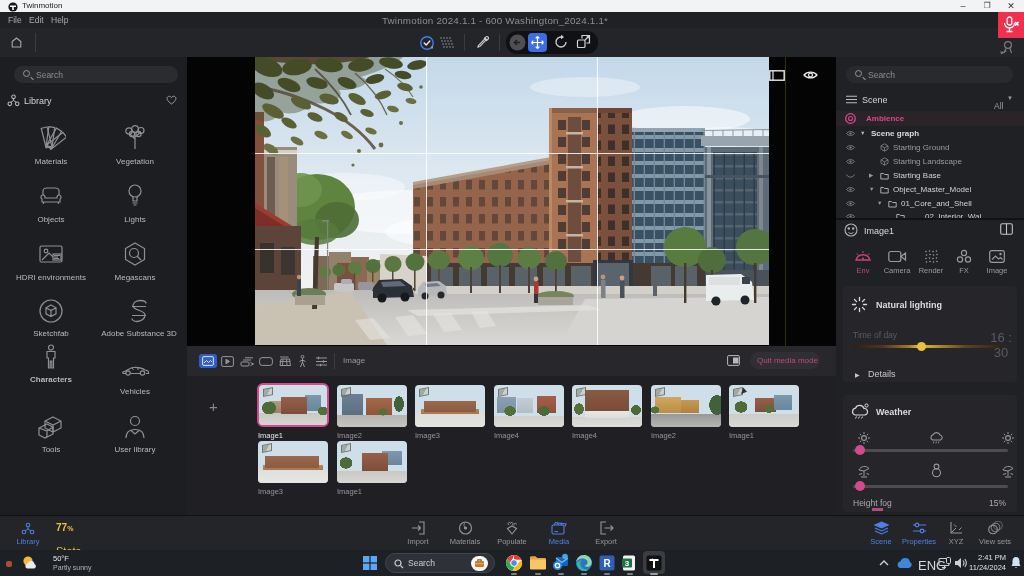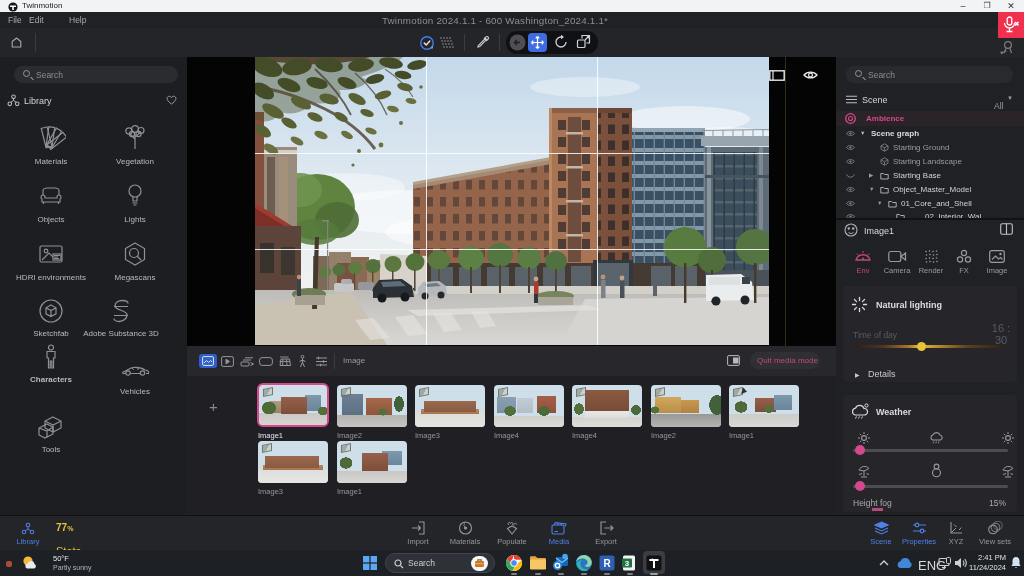--- a/index.html
+++ b/index.html
@@ -143,21 +143,21 @@
     </svg>
     <div class="tmname">Twinmotion</div>
     <div class="winbtn" style="left:951px;">–</div>
     <div class="winbtn" style="left:975px;font-size:8px;">❐</div>
     <div class="winbtn" style="left:999px;">✕</div>
   </div>
 
   <div class="abs" id="menubar">
     <div class="mi" style="left:8px;">File</div>
     <div class="mi" style="left:29px;">Edit</div>
-    <div class="mi" style="left:51px;margin-left:18px;">Help</div>
+    <div class="mi" style="left:51px;">Help</div>
     <div class="title">Twinmotion 2024.1.1 - 600 Washington_2024.1.1*</div>
   </div>
 
   <div class="abs" id="toolbar">
     <svg class="abs" style="left:10px;top:8px" width="13" height="13" viewBox="0 0 13 13">
       <path d="M2.2 5.5 L6.5 2 L10.8 5.5 L10.8 11 L2.2 11 Z" fill="none" stroke="#a8a8ac" stroke-width="1.1" stroke-linejoin="round"></path>
     </svg>
     <div class="vsep" style="left:35px;top:5px;height:19px;"></div>
 
     <svg class="abs" style="left:419px;top:7px" width="16" height="16" viewBox="0 0 16 16">
@@ -283,21 +283,21 @@
         <circle cx="14" cy="14" r="4.5"></circle>
         <path d="M17 17 L21 21"></path>
       </svg>
       Megascans</div>
     <div class="cat" style="left:5px;top:240px;">
       <svg width="28" height="28" viewBox="0 0 28 28" fill="none" stroke="#8f9093" stroke-width="1.2">
         <circle cx="14" cy="14" r="11"></circle>
         <path d="M14 8 L19 10.8 L19 16.8 L14 19.6 L9 16.8 L9 10.8 Z M9 10.8 L14 13.6 L19 10.8 M14 13.6 L14 19.6"></path>
       </svg>
       Sketchfab</div>
-    <div class="cat" style="left:75px;top:240px;">
+    <div class="cat" style="left:93px;top:240px;">
       <svg width="28" height="28" viewBox="0 0 28 28" fill="none" stroke="#8f9093" stroke-width="1.3">
         <path d="M21 6.5 C21 4.5 18.5 3.5 15.5 3.5 C11 3.5 8 5.8 8 8.8 C8 14 20 12.5 20 18 C20 21.5 16.5 24.5 12 24.5 C9 24.5 7 23 7 21.5"></path>
         <path d="M7 9.5 L21 9.5 M7 18.5 L21 18.5" stroke-width="1.2"></path>
       </svg>
       Adobe Substance 3D</div>
     <div class="cat" style="left:5px;top:286px;font-weight:bold;">
       <svg width="28" height="28" viewBox="0 0 28 28" fill="none" stroke="#8f9093" stroke-width="1.2">
         <circle cx="14" cy="4.5" r="2.5"></circle>
         <path d="M10 8.5 L18 8.5 L18 15 L16.5 15 L16.5 25 L14.8 25 L14.8 18 L13.2 18 L13.2 25 L11.5 25 L11.5 15 L10 15 Z"></path>
       </svg>
@@ -309,20 +309,27 @@
           <circle cx="23.5" cy="18" r="2.2"></circle>
         <path d="M13 12.6 L14.5 15 M19 12.4 L19 15" stroke-width="1"></path>
       </svg>
       Vehicles</div>
     <div class="cat" style="left:5px;top:356px;">
       <svg width="30" height="28" viewBox="0 0 30 28" fill="none" stroke="#8f9093" stroke-width="1.2">
         <path d="M17 4 L25 8 L25 15 L17 19 L9 15 L9 8 Z M9 8 L17 12 L25 8 M17 12 L17 19"></path>
         <path d="M10 13 L16 16 L16 23 L8 27 L2 24 L2 17 Z M2 17 L10 20 L16 16 M10 20 L10 26" transform="translate(1,-2)"></path>
       </svg>
       Tools</div>
+    <div class="cat" style="left:89px;top:356px;">
+      <svg width="28" height="28" viewBox="0 0 28 28" fill="none" stroke="#8f9093" stroke-width="1.2">
+        <circle cx="14" cy="8" r="4.5"></circle>
+        <path d="M5 25 C5 19 9 16.5 14 16.5 C19 16.5 23 19 23 25"></path>
+        <path d="M10 17.5 L14 21 L18 17.5"></path>
+      </svg>
+      User library</div>
   </div>
 
   <div class="abs" id="viewport">
     <div id="vblack"></div>
 
     <div class="abs" id="render" style="left:68px;top:0;width:514px;height:288px;overflow:hidden;">
     <svg width="514" height="288" viewBox="0 0 514 288">
       <defs>
         <linearGradient id="sky" x1="0" y1="0" x2="0" y2="1">
           <stop offset="0" stop-color="#c3d8ea"></stop>
@@ -860,21 +867,21 @@
           <path d="M1.5 8.5 L4.5 8.5"></path>
             <path d="M12.5 8.5 L15.5 8.5"></path>
           <path d="M3.5 3.5 L5.6 5.6"></path>
             <path d="M11.4 11.4 L13.5 13.5"></path>
           <path d="M13.5 3.5 L11.4 5.6"></path>
             <path d="M5.6 11.4 L3.5 13.5"></path>
         </g>
       </svg>
       <div class="abs" style="left:33px;top:14px;font-size:9px;color:#dcdcdf;font-weight:bold;">Natural lighting</div>
       <div class="abs" style="left:10px;top:44px;font-size:8.5px;color:#5a5a5f;">Time of day</div>
-      <div class="abs" style="left:142px;top:36px;font-size:11px;color:#5a5a5f;">16 : 30</div>
+      <div class="abs" style="left:142px;top:44px;font-size:13px;color:#5a5a5f;">16 : 30</div>
       <div class="abs" style="left:10px;top:59px;width:150px;height:3px;border-radius:2px;background:linear-gradient(90deg,#2e1d1a 0%,#53331f 20%,#a5762b 37%,#e3bc3c 44%,#c9a033 52%,#5d441f 75%,#2e221a 100%);"></div>
       <div class="abs" style="left:74px;top:55.5px;width:9px;height:9px;border-radius:50%;background:#e8c23a;"></div>
       <div class="abs" style="left:12px;top:85px;font-size:6px;color:#c9c9cd;">▶</div>
       <div class="abs" style="left:25px;top:83px;font-size:9px;color:#c9c9cd;">Details</div>
     </div>
 
     <div class="card" style="top:338px;height:117px;">
       <svg class="abs" style="left:8px;top:8px" width="19" height="17" viewBox="0 0 19 17">
         <path d="M4 12 A3.5 3.5 0 0 1 4.5 5.2 A4.5 4.5 0 0 1 13 5.5 A3.2 3.2 0 0 1 13.5 12 Z" fill="none" stroke="#d9d9dd" stroke-width="1.2"></path>
         <path d="M5.5 13.5 L4.5 15.5 M8.5 13.5 L7.5 15.5 M11.5 13.5 L10.5 15.5" stroke="#d9d9dd" stroke-width="1"></path>

